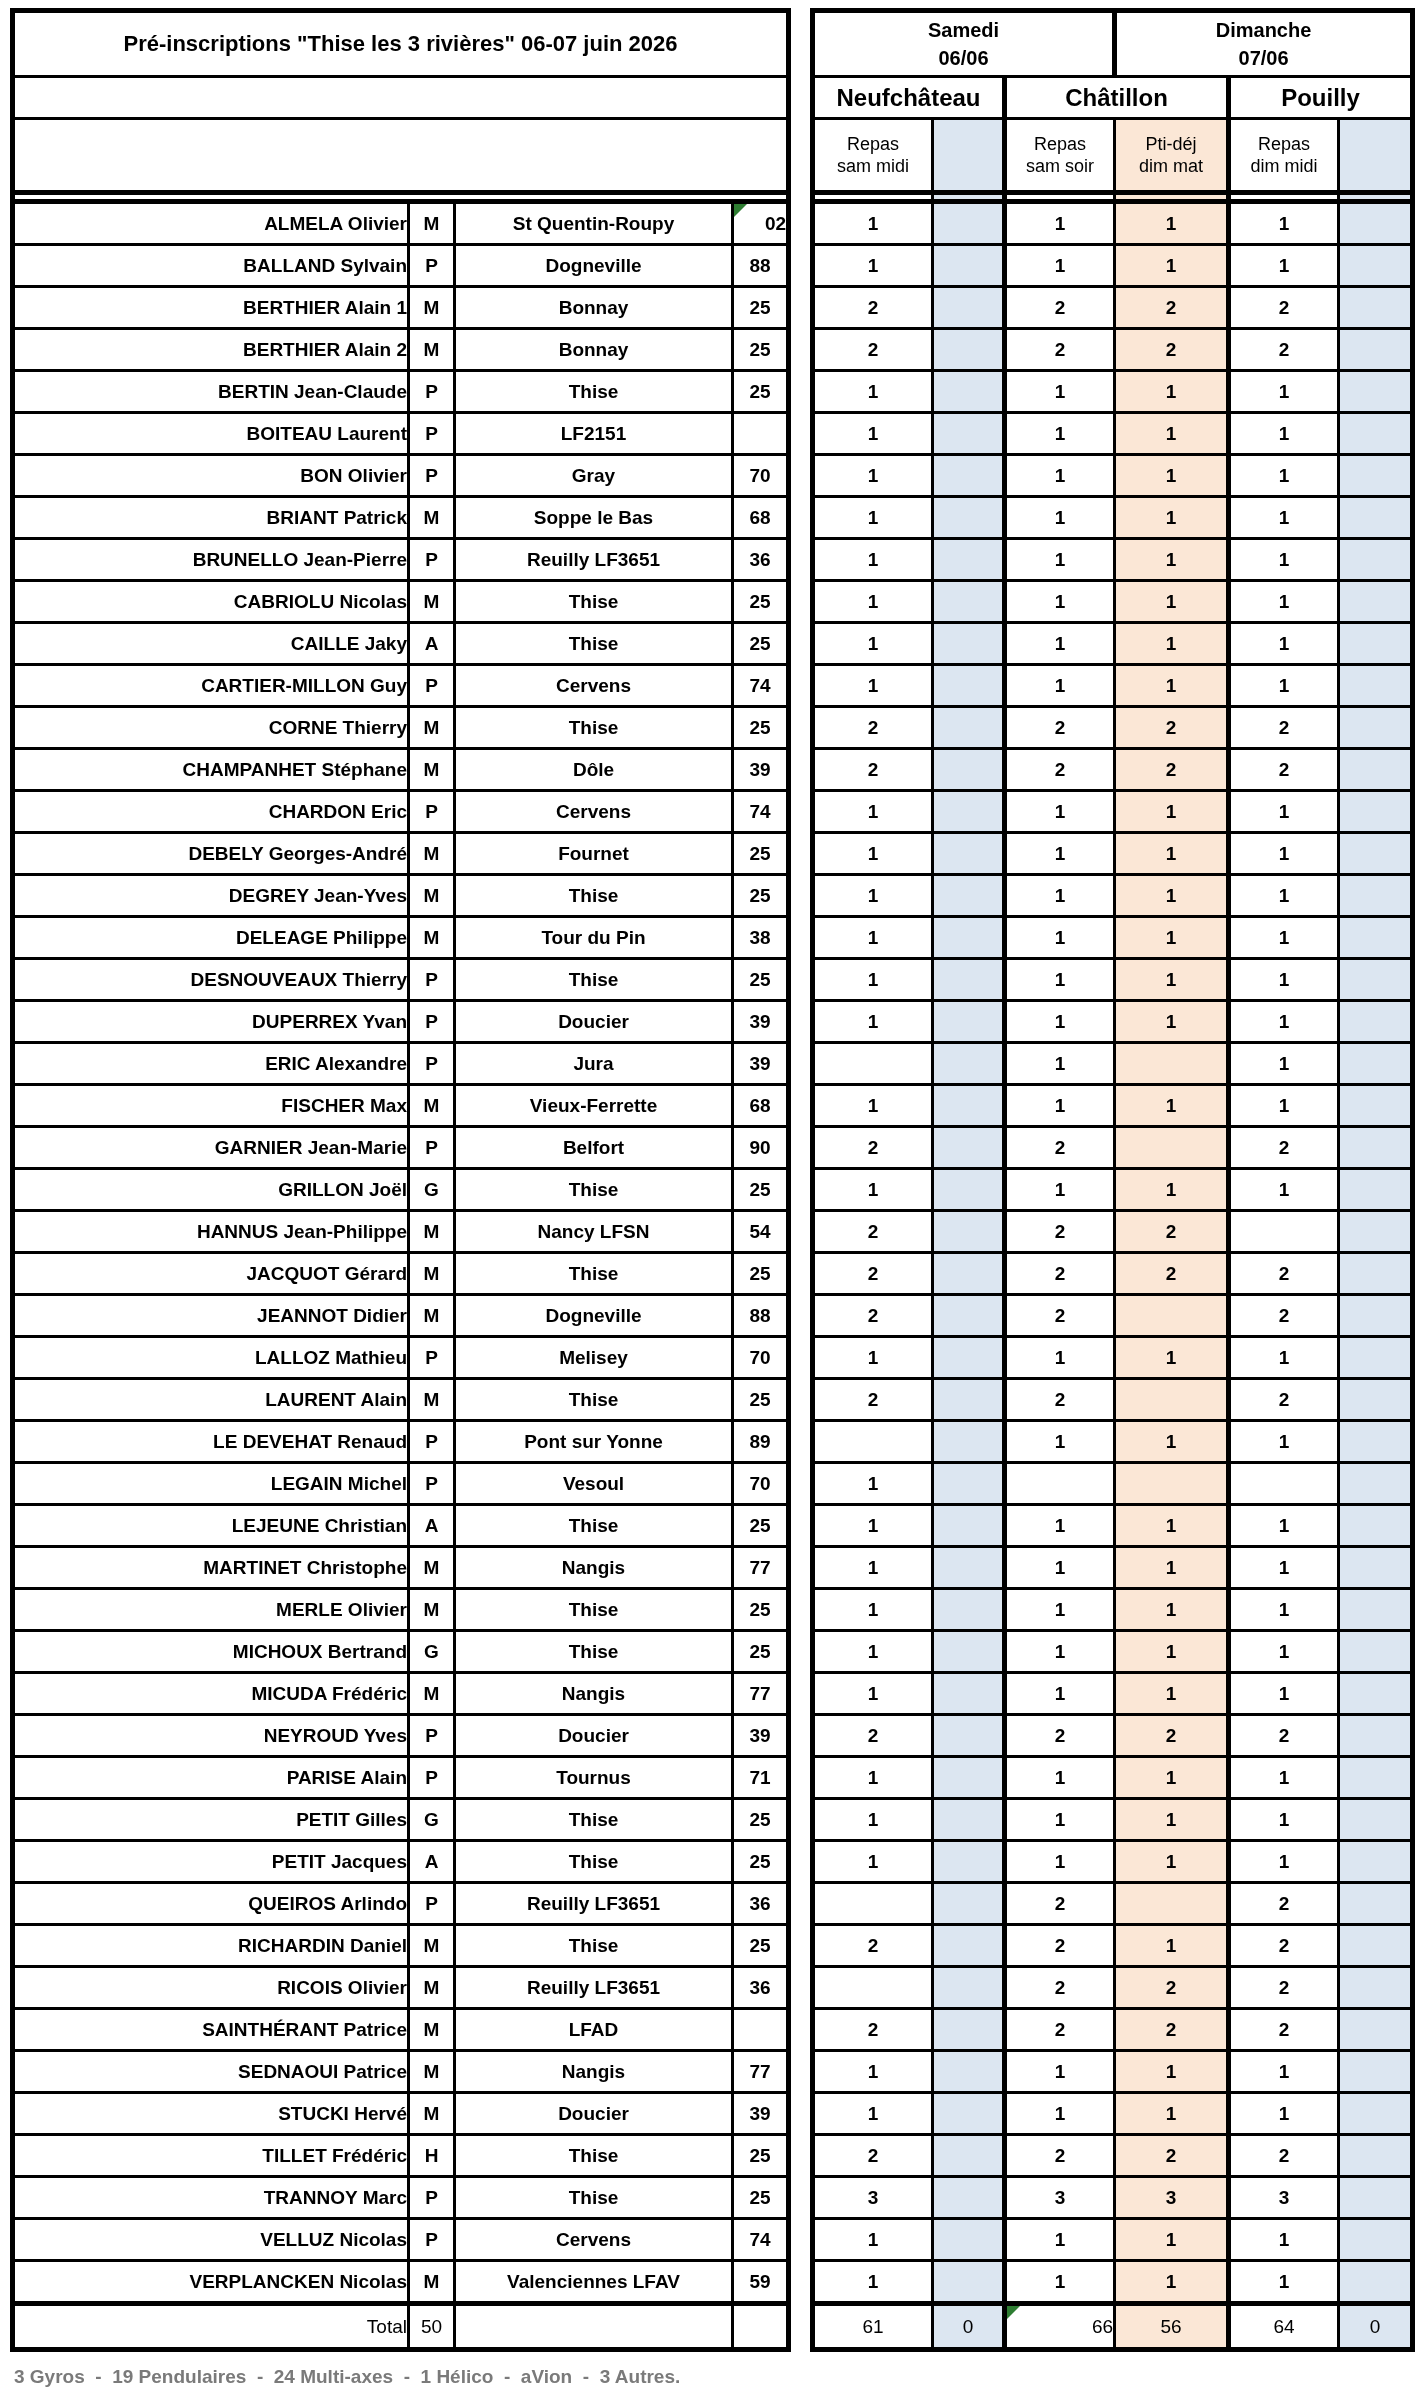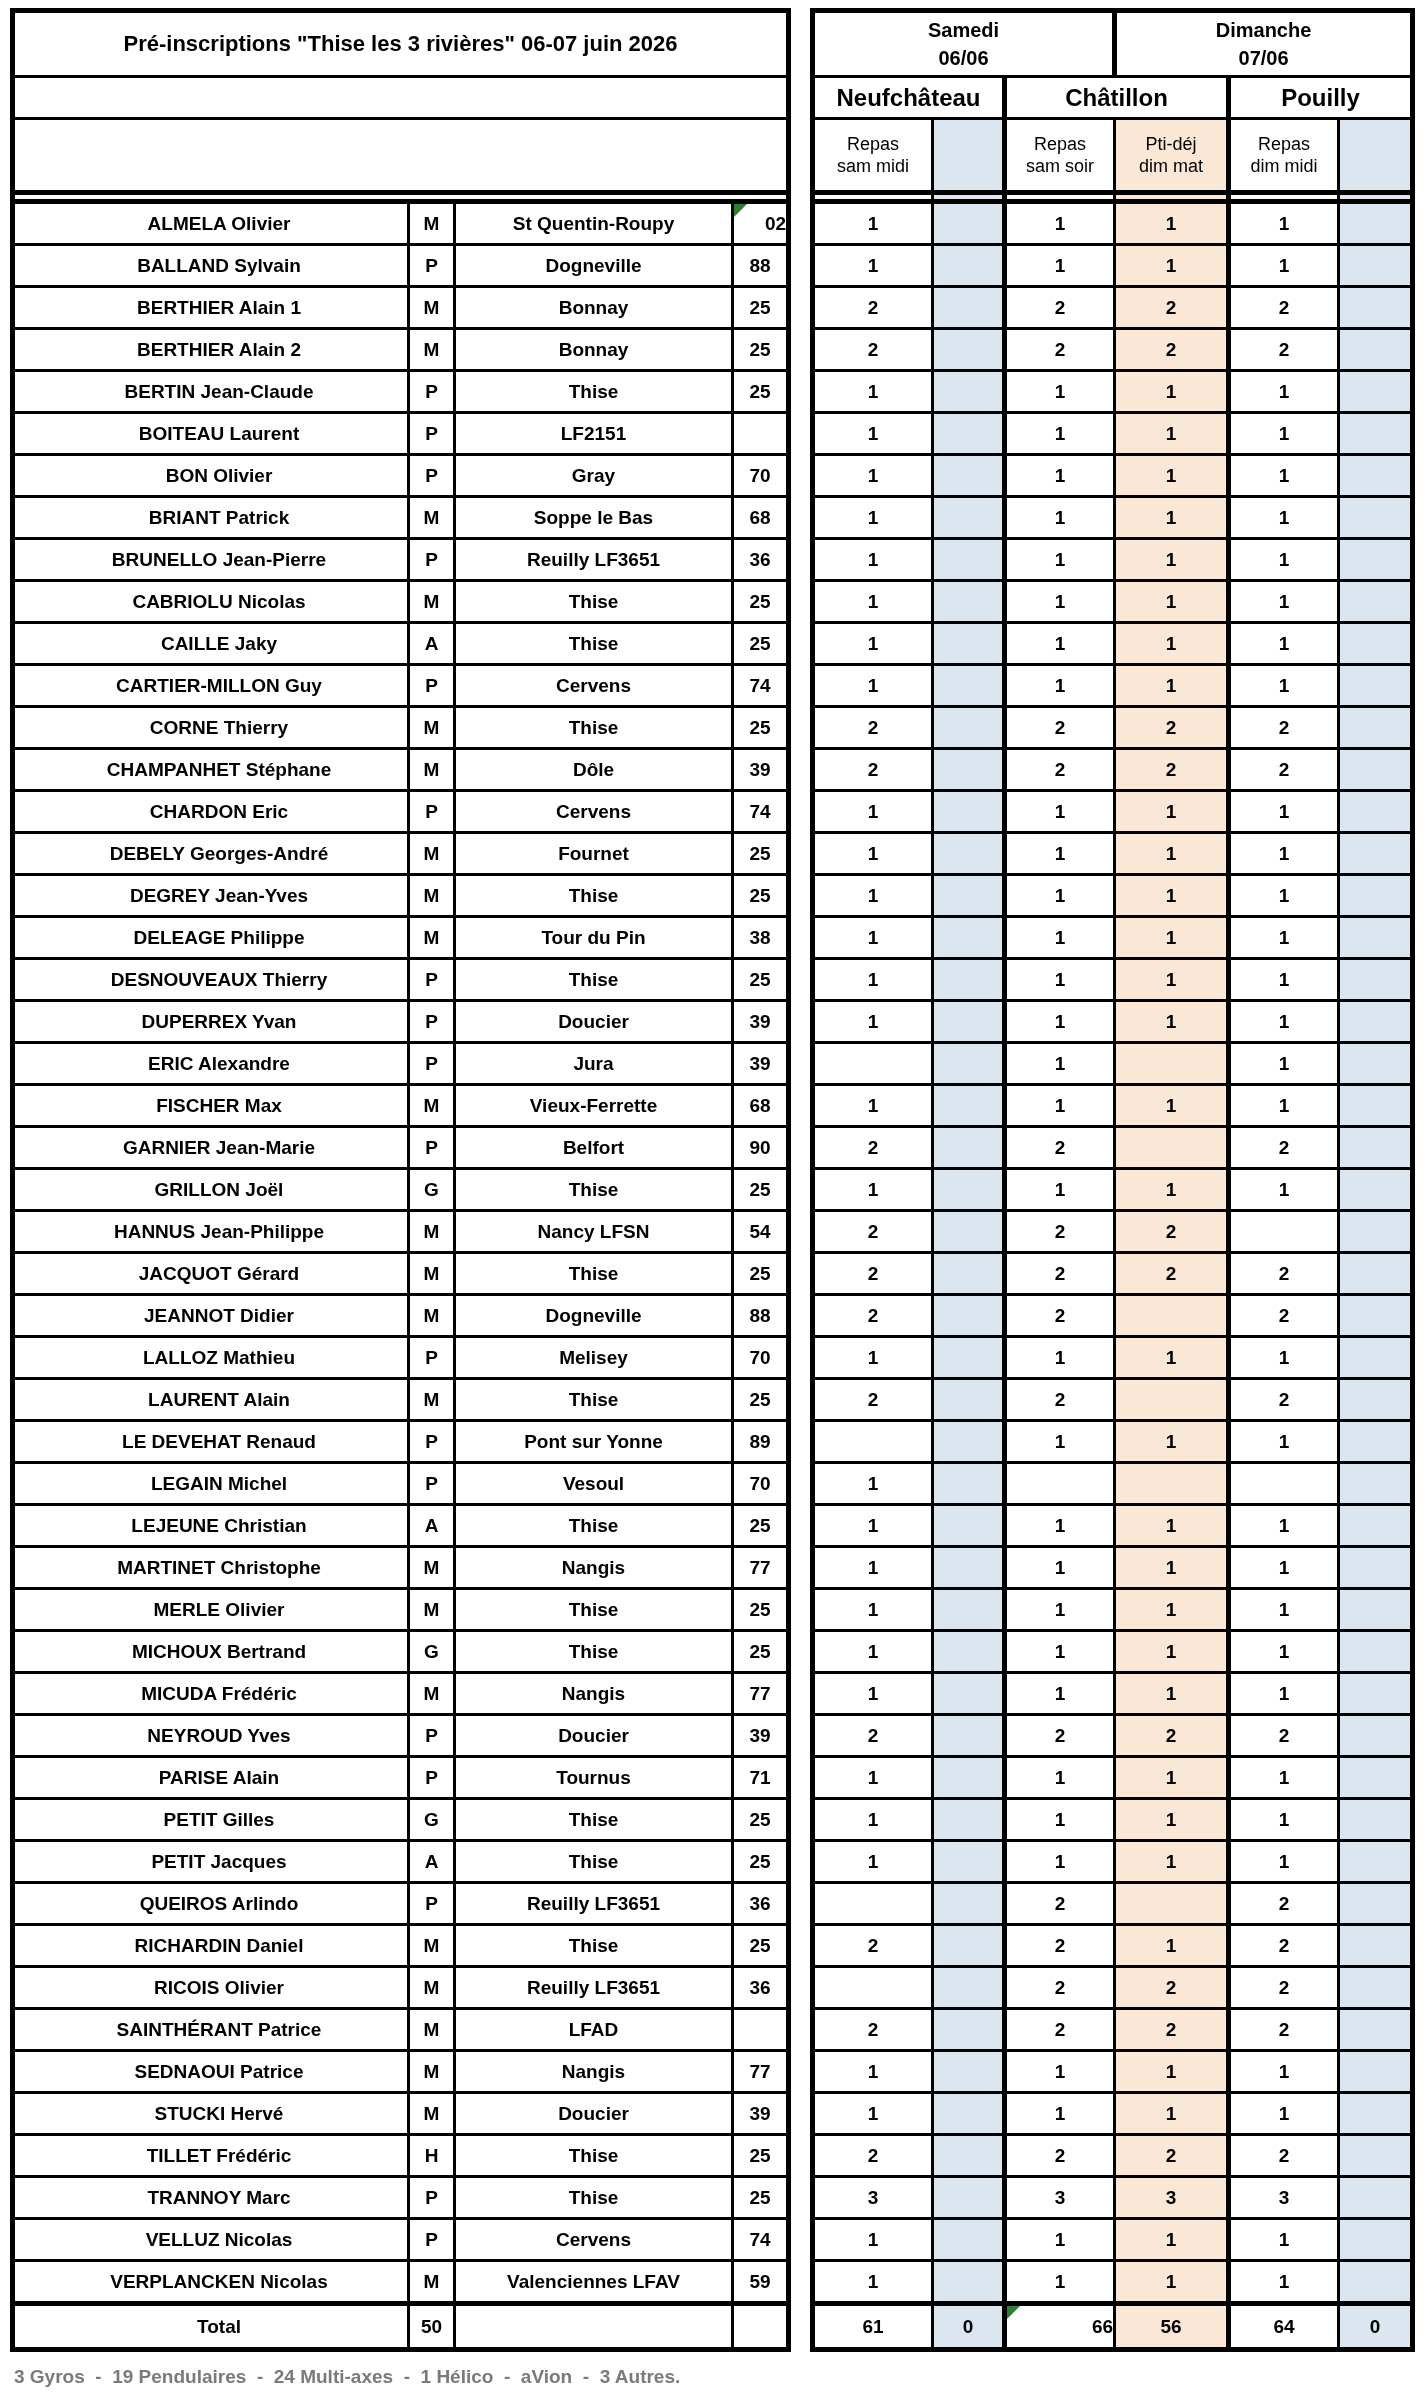--- a/index.html
+++ b/index.html
@@ -9,24 +9,24 @@
   td{border:3px solid #000;padding:0;margin:0;vertical-align:middle;text-align:center;
      font-weight:bold;font-size:19px;overflow:hidden;white-space:nowrap;}
   td.g{border:none;background:#fff;}
   .l5{border-left-width:5px}.r5{border-right-width:5px}.t5{border-top-width:5px}
   .title{font-size:22px;}
   .day{font-size:20px;line-height:1.4;}
   .venue{font-size:24px;}
   .meal{font-size:18px;line-height:1.25;font-weight:normal;}
   .blue{background:var(--blue,#dce6f1);}
   .peach{background:var(--peach,#fbe7d6);}
-  .name{text-align:center;padding-left:16px;}
+  .name{text-align:right;padding-left:16px;}
   tr.sep td{height:4px;border-top-width:5px;border-bottom-width:5px;}
   tr.data td{height:39px;}
-  tr.total td{height:41px;font-weight:bold;border-top-width:5px;border-bottom-width:5px;}
+  tr.total td{height:41px;font-weight:normal;border-top-width:5px;border-bottom-width:5px;}
   .flagcell{position:relative;text-align:right;}
   .flag{position:absolute;top:0;left:0;width:0;height:0;
         border-top:13px solid var(--flag,#2e7d32);border-right:13px solid transparent;}
   .footer{margin:14px 0 0 4px;font-weight:bold;font-size:19px;color:var(--grey,#7a7a7a);white-space:pre;}
 </style>
 </head>
 <body>
 
 <div class="sheet">
   <table>

